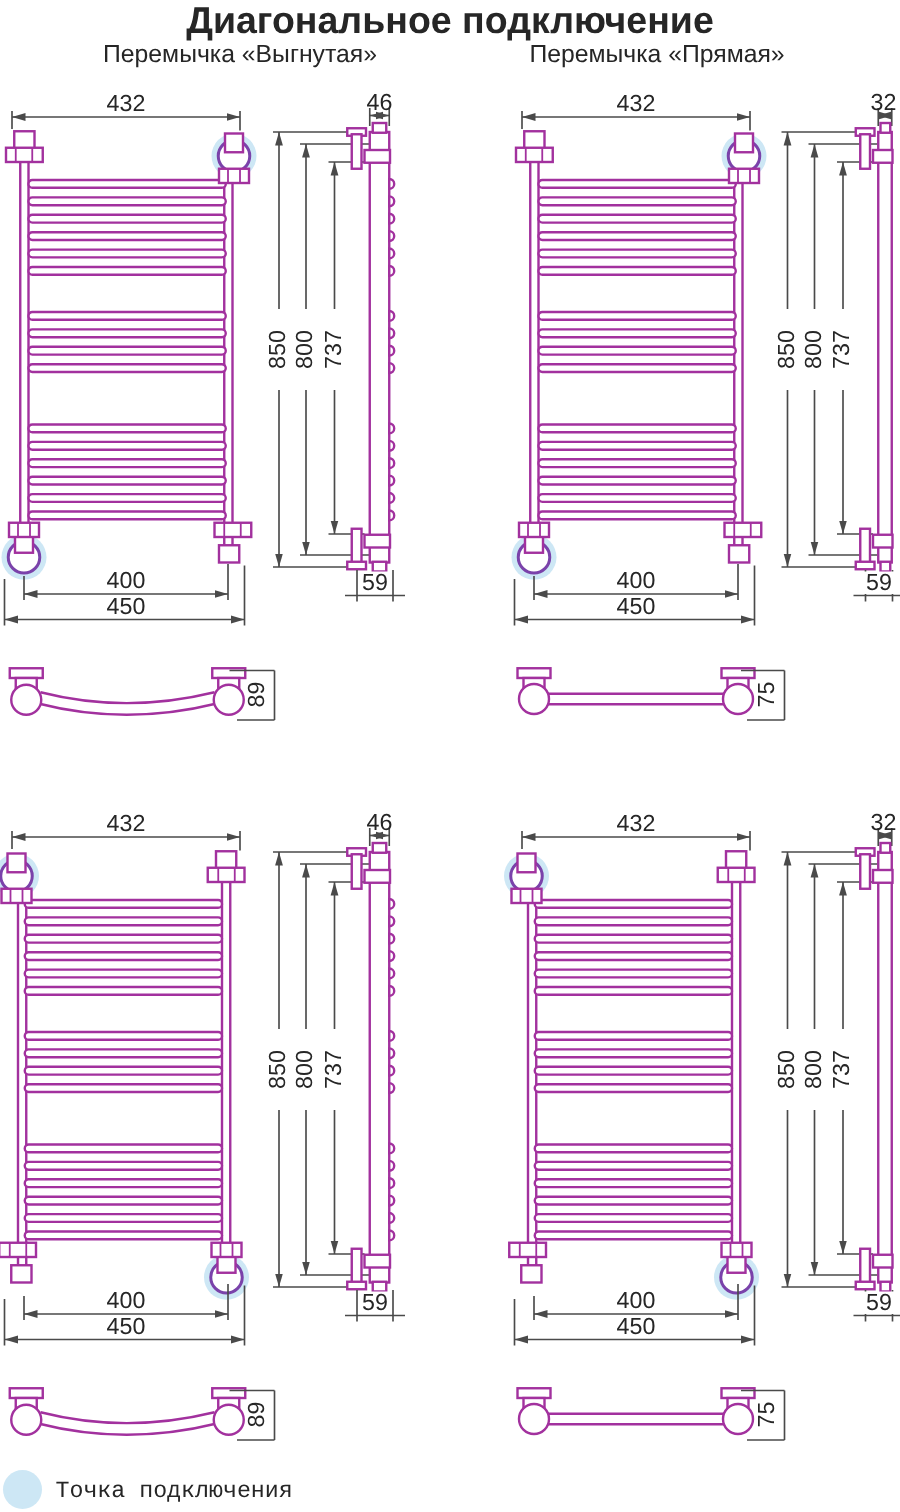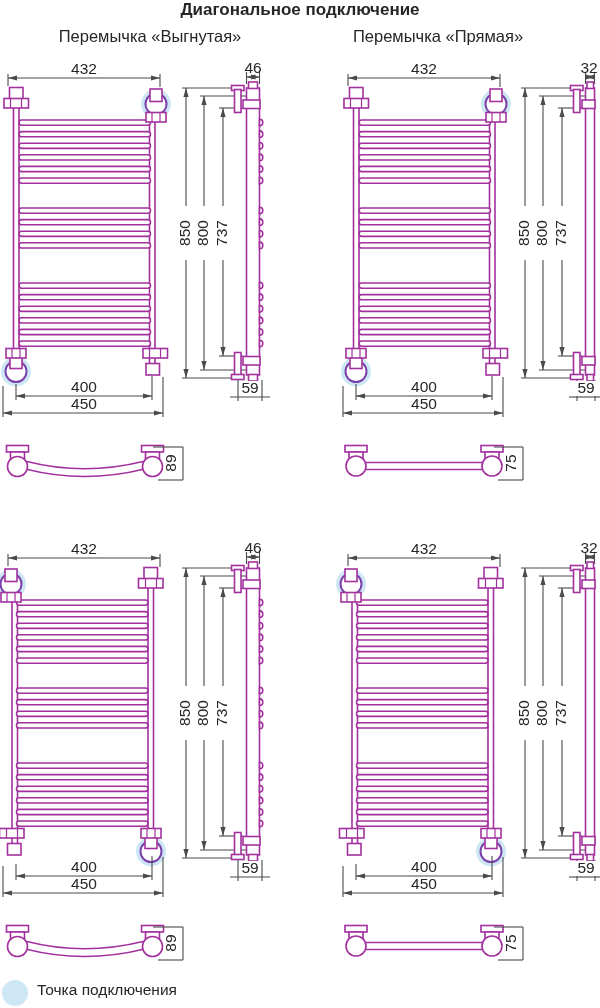--- a/index.html
+++ b/index.html
@@ -3,34 +3,34 @@
 <meta charset="utf-8">
 <style>
   :root{
     --pipe:#a2319e; --valve:#7a42aa; --dimension:#4a4a4a;
     --text:#262626; --highlight:#cde7f5;
   }
   html,body{margin:0;padding:0;background:#fff;}
   #stage{position:relative;width:600px;height:1008px;background:#fff;overflow:hidden;
          font-family:"Liberation Sans",sans-serif;color:var(--text);}
   .title{position:absolute;left:0;top:0;width:600px;text-align:center;
-         font-size:17px;font-weight:bold;letter-spacing:0;}
+         font-size:25px;font-weight:bold;letter-spacing:0;}
   .colhead{position:absolute;top:27px;width:300px;text-align:center;font-size:16.5px;}
-  .colhead.left{left:0;} .colhead.right{left:288px;}
+  .colhead.left{left:0;padding-left:10px;} .colhead.right{left:288px;}
   #drawing{position:absolute;left:0;top:0;}
   .pipe{fill:#fff;stroke:var(--pipe);stroke-width:1.6;}
   .pipe-line{fill:none;stroke:var(--pipe);stroke-width:1.6;}
   .pipe-thin{fill:none;stroke:var(--pipe);stroke-width:1.2;}
   .valve{fill:#fff;stroke:var(--valve);stroke-width:2;}
   .hl{fill:var(--highlight);stroke:none;}
   .dim{stroke:var(--dimension);stroke-width:1.1;fill:none;}
   .dim-arrow{marker-start:url(#arrow);marker-end:url(#arrow);}
   .dimtext{fill:var(--text);font:15.5px "Liberation Sans",sans-serif;text-anchor:middle;}
   .whitebg{fill:#fff;stroke:none;}
-  .legend{position:absolute;left:2px;top:980px;display:flex;align-items:flex-start;}
+  .legend{position:absolute;left:2px;top:980px;display:flex;align-items:center;font-family:Liberation Mono, monospace;}
   .legend .dot{width:26px;height:26px;border-radius:50%;background:var(--highlight);}
   .legend .lbl{margin-left:9px;font-size:15.5px;position:relative;top:1px;}
 </style>
 </head>
 <body>
 
 <div id="stage">
 
   <div class="title">Диагональное подключение</div>
   <div class="colhead left">Перемычка «Выгнутая»</div>

